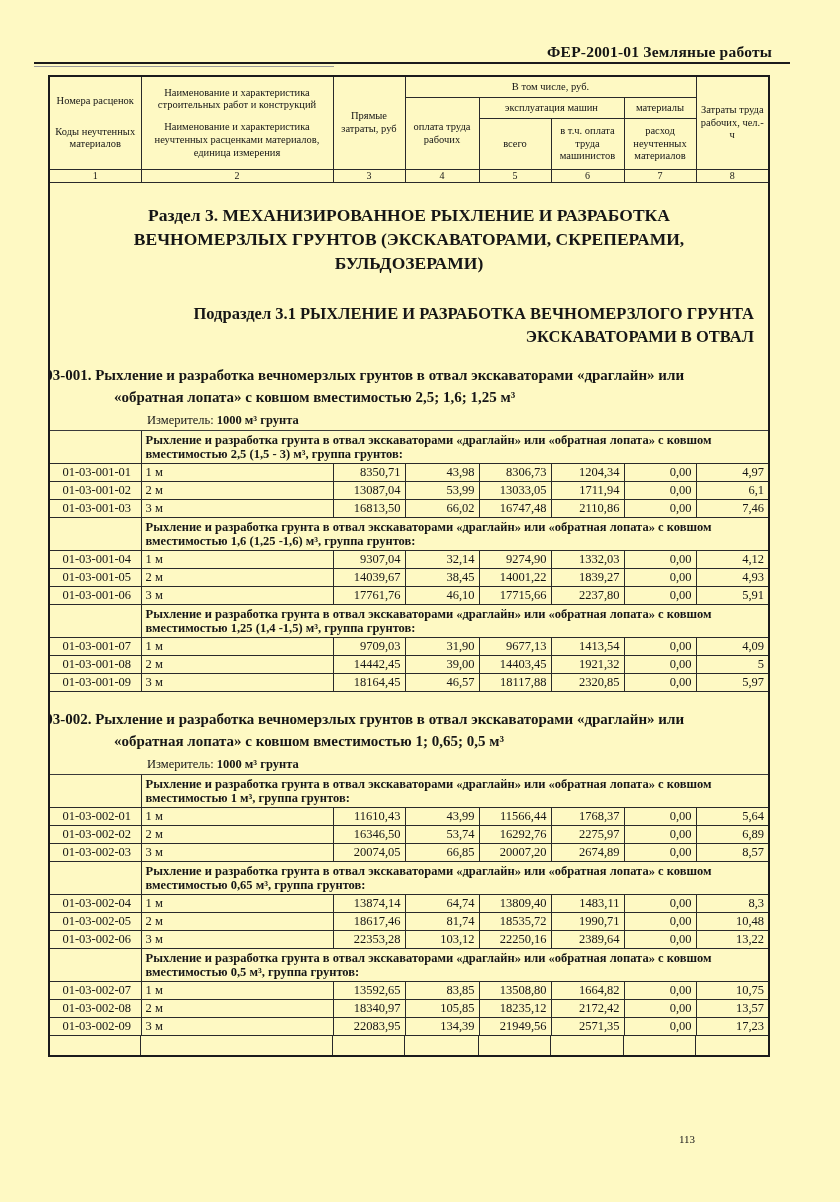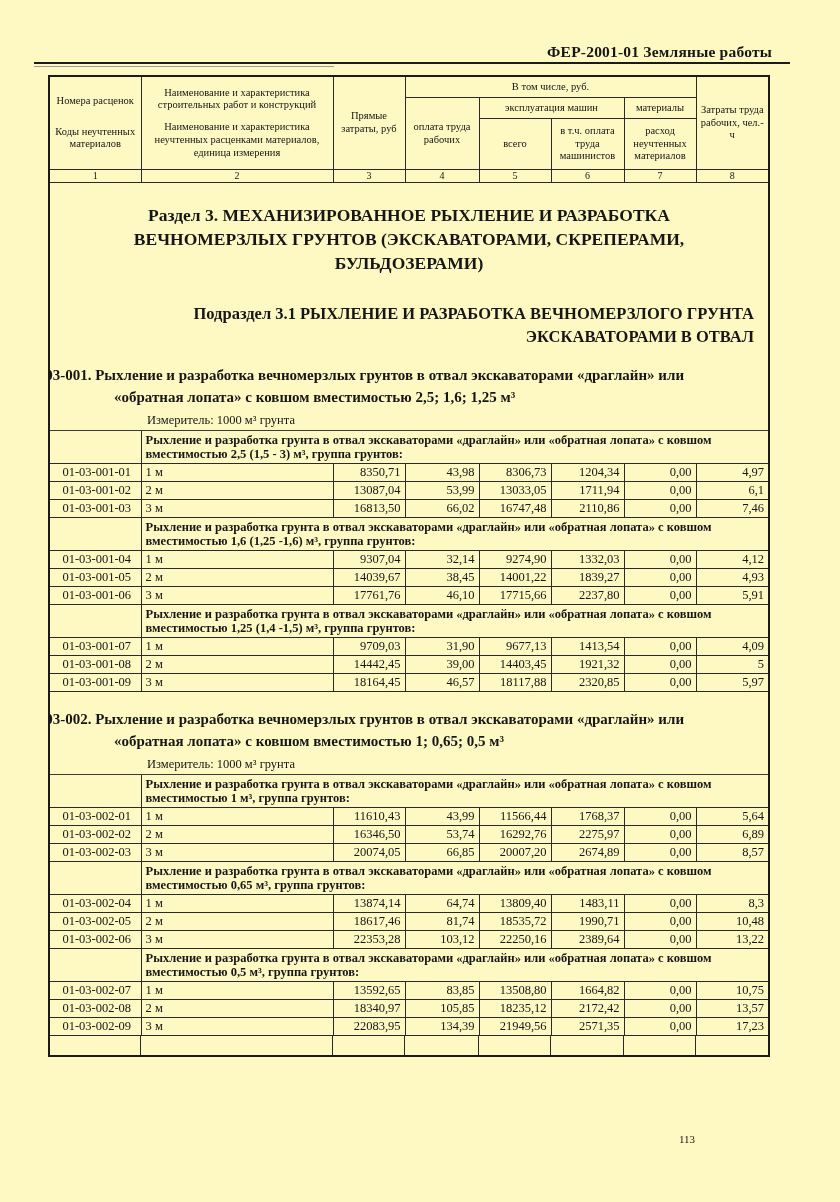--- a/index.html
+++ b/index.html
@@ -51,21 +51,21 @@
 
   
   .tbl-block{flex:none;}
   .tbl-title{
     font-size:15px;font-weight:700;line-height:1.5;max-width:620px;
     margin:16px 0 3px;padding-left:64px;text-indent:-150px;
   }
   .measurer{
     font-size:12.5px;margin:0;padding:1px 0 2px 97px;border-bottom:1px solid #3a3a3a;
   }
-  .measurer .meas-val{font-weight:400;}
+  .measurer .meas-val{font-weight:700;}
 
   
   .data-table td{border:1px solid #2a2a2a;height:17px;padding:0 4px;
     font-size:12.5px;line-height:1.12;vertical-align:middle;}
   .data-table tr:first-child > td{border-top:none;}
   .data-table tr > td:first-child{border-left:none;padding-left:7px;}
   .data-table tr > td:last-child{border-right:none;}
   .head-table tr > td:first-child{border-left:none;}
   .head-table tr > td:last-child{border-right:none;}
   .c-code{text-align:center;font-size:12px;white-space:nowrap;}

